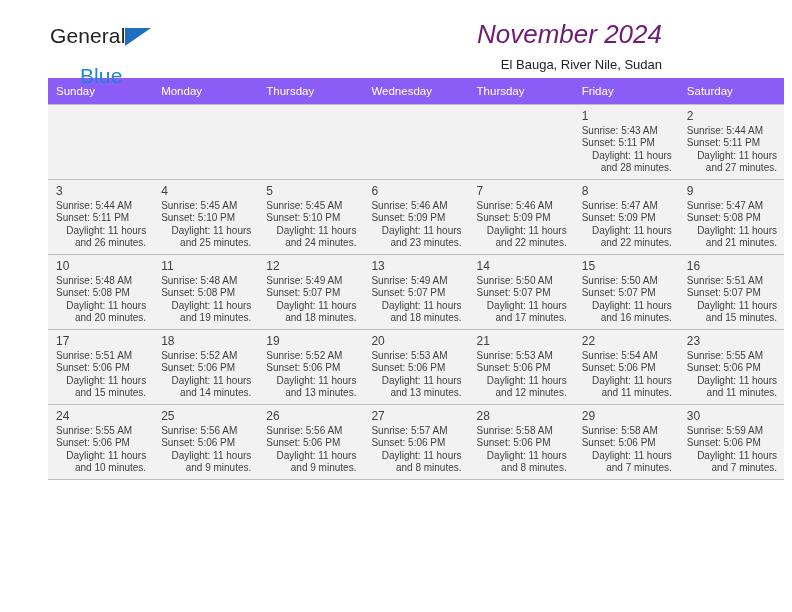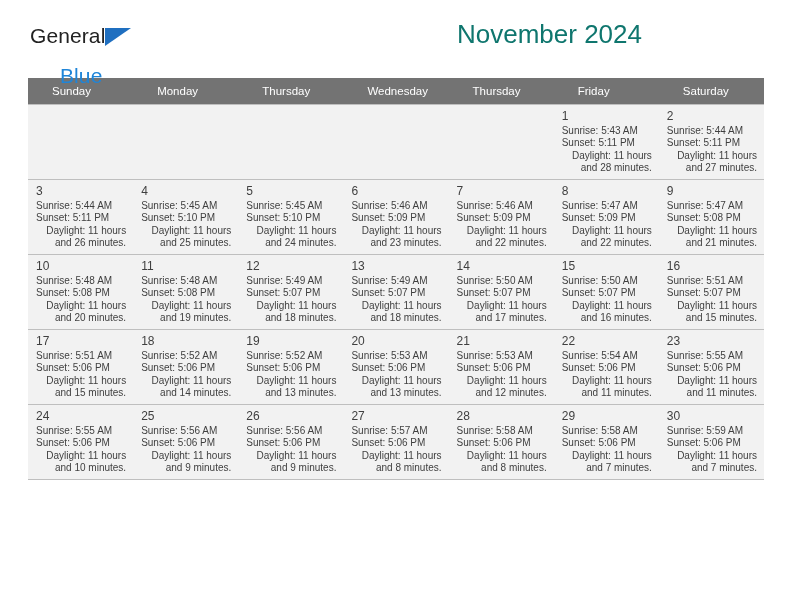--- a/index.html
+++ b/index.html
@@ -13,20 +13,21 @@
     font-family: "Liberation Sans", sans-serif;
     color: #333333;
     overflow: hidden;
   }
   .page {
     position: relative;
     width: 672px;
     height: 612px;
     box-sizing: border-box;
     padding: 0 28px;
+    margin-left: 20px;
   }
 
   
   .header {
     display: flex;
     align-items: flex-start;
     justify-content: space-between;
     height: 78px;
     padding-top: 20px;
     box-sizing: border-box;
@@ -62,44 +63,45 @@
     color: #1f85d8;
     letter-spacing: 0.1px;
   }
   .titles {
     text-align: right;
     padding-right: 2px;
   }
   .cal-title {
     font-size: 26px;
     font-weight: normal;
-    color: #0f766e;
+    color: #701a75;
     line-height: 1.15;
     white-space: nowrap;
+    font-style: italic;
   }
   .cal-subtitle {
     font-size: 13px;
     color: #222222;
     margin-top: 7px;
     white-space: nowrap;
   }
 
   
   .calendar {
     width: 736px;
     border-collapse: collapse;
     table-layout: fixed;
   }
   .calendar th {
-    background: #737373;
+    background: #8b5cf6;
     color: #ffffff;
     font-size: 11.5px;
     font-weight: normal;
     text-align: left;
-    padding: 5px 0 6px 24px;
+    padding: 5px 0 6px 8px;
     height: 15px;
     border: none;
   }
   .calendar td {
     width: 105.1px;
     height: 74px;
     vertical-align: top;
     padding: 0;
     border-top: 1px solid #bfbfbf;
     border-bottom: 1px solid #bfbfbf;
@@ -139,20 +141,21 @@
 <div class="page">
 
   <div class="header">
     <div class="brand">
       <span class="brand-general">General</span>
       <span class="brand-triangle"></span>
       <span class="brand-blue">Blue</span>
     </div>
     <div class="titles">
       <div class="cal-title">November 2024</div>
+      <div class="cal-subtitle">El Bauga, River Nile, Sudan</div>
     </div>
   </div>
 
   <table class="calendar">
     <thead>
       <tr>
         <th>Sunday</th>
         <th>Monday</th>
         <th>Thursday</th>
         <th>Wednesday</th>

